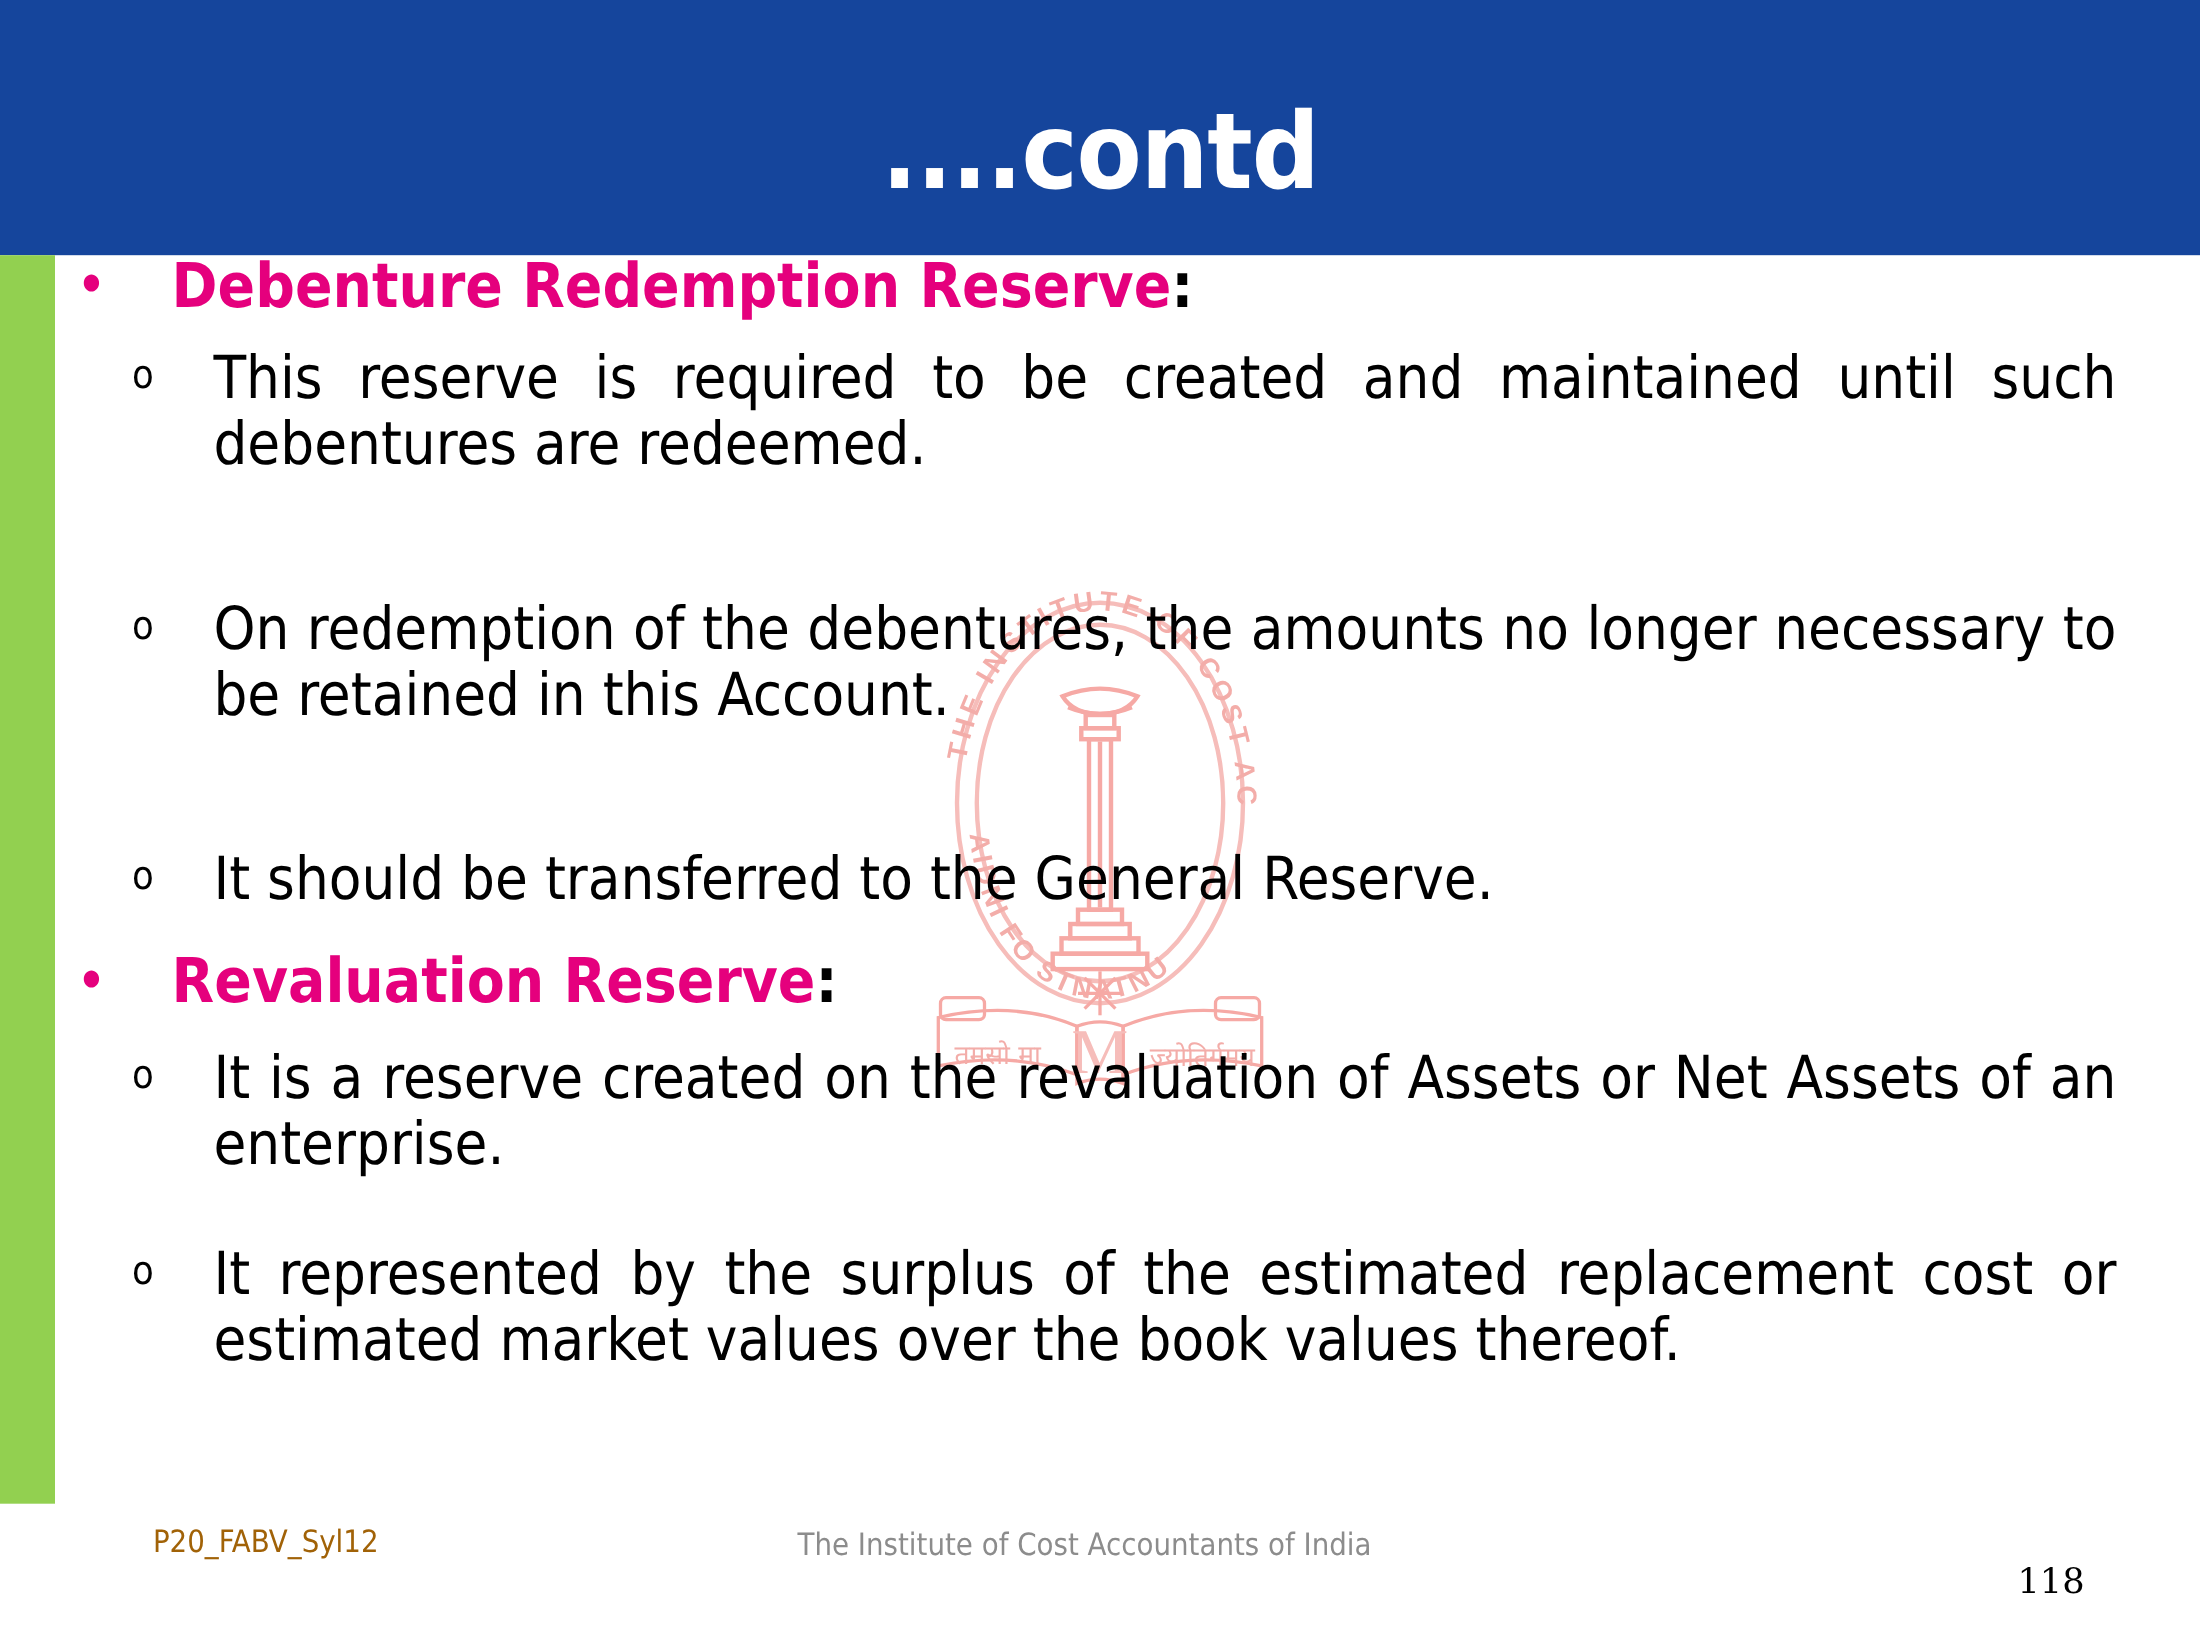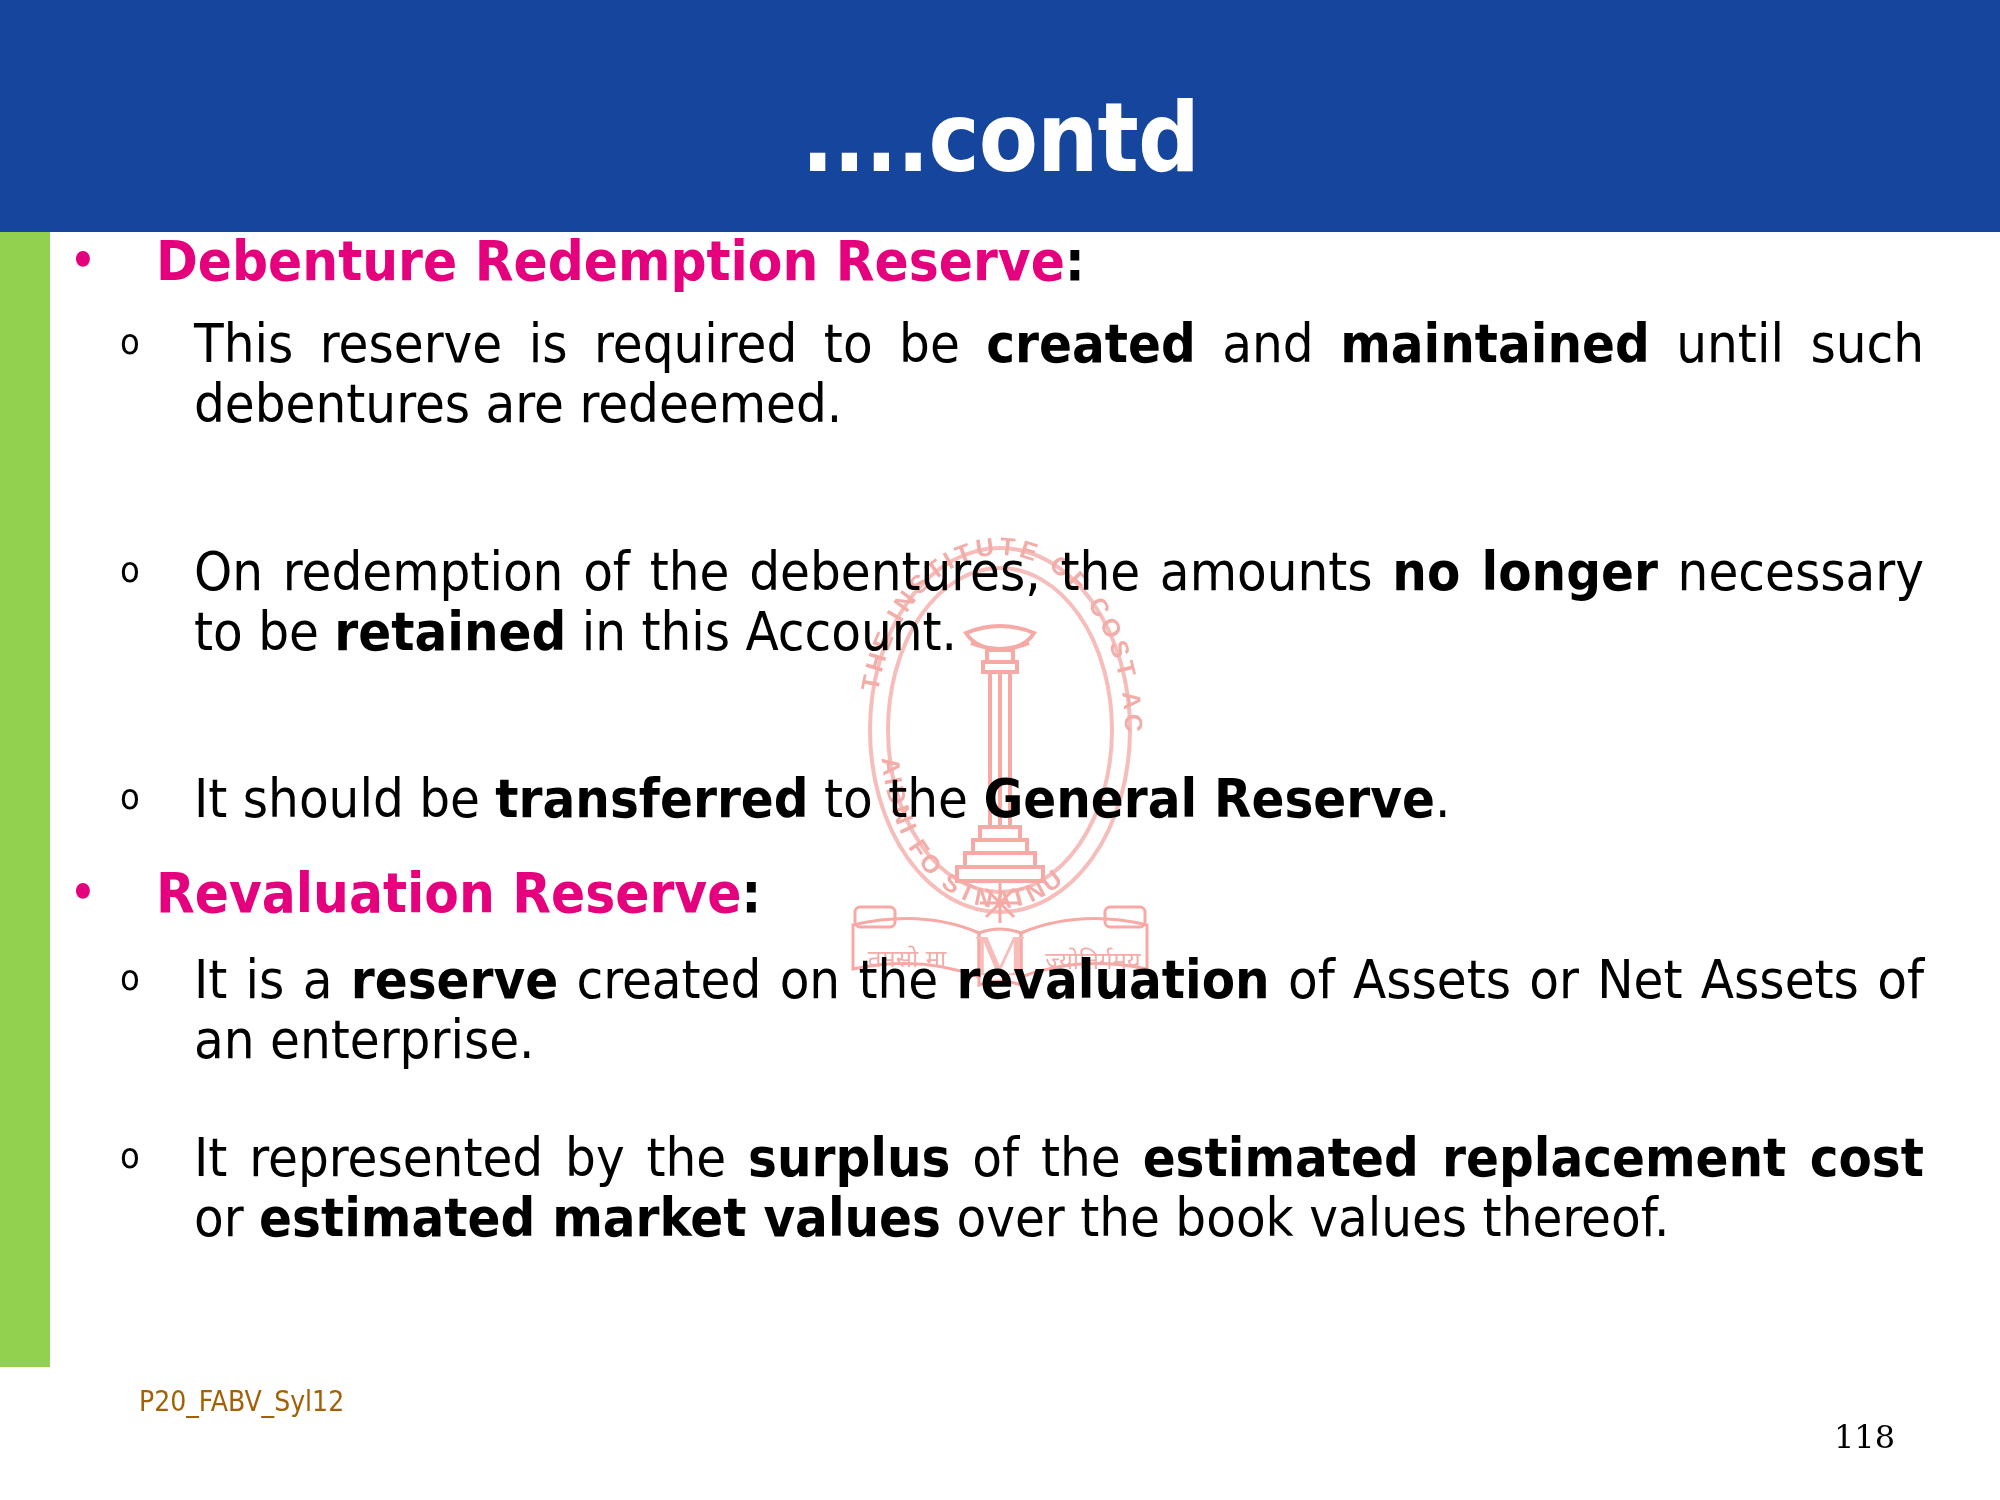--- a/index.html
+++ b/index.html
@@ -116,21 +116,21 @@
     font-size: 36px;
     line-height: 1.55;
     color: #000000;
   }
   .lvl2 .txt {
     flex: 1 1 auto;
     text-align: justify;
     text-justify: inter-word;
     padding-right: 0px;
   }
-  .lvl2 .txt b { font-weight: bold; }
+  .lvl2 .txt b { font-weight: normal; }
 
   
   #b1  { position: absolute; left: 0;   top: 0;    width: 1900px; }
   #s11 { position: absolute; left: 0;   top: 82px; width: 1874px; }
   #s12 { position: absolute; left: 0;   top: 310px;width: 1874px; }
   #s13 { position: absolute; left: 0;   top: 537px;width: 1874px; }
   #b2  { position: absolute; left: 0;   top: 632px;width: 1900px; }
   #s21 { position: absolute; left: 0;   top: 718px;width: 1874px; }
   #s22 { position: absolute; left: 0;   top: 896px;width: 1874px; }
 
@@ -260,15 +260,16 @@
     </div>
 
     <div class="lvl2" id="s22">
       <span class="marker">o</span>
       <span class="txt"><span>It represented by the </span><b>surplus</b><span> of the </span><b>estimated replacement cost</b><span> or </span><b>estimated market values</b><span> over the book values thereof.</span></span>
     </div>
 
   </div>
 
   <div class="footer-left">P20_FABV_Syl12</div>
+  <div class="footer-center">The Institute of Cost Accountants of India</div>
   <div class="footer-page">118</div>
 
 </div>
 
 </body></html>

